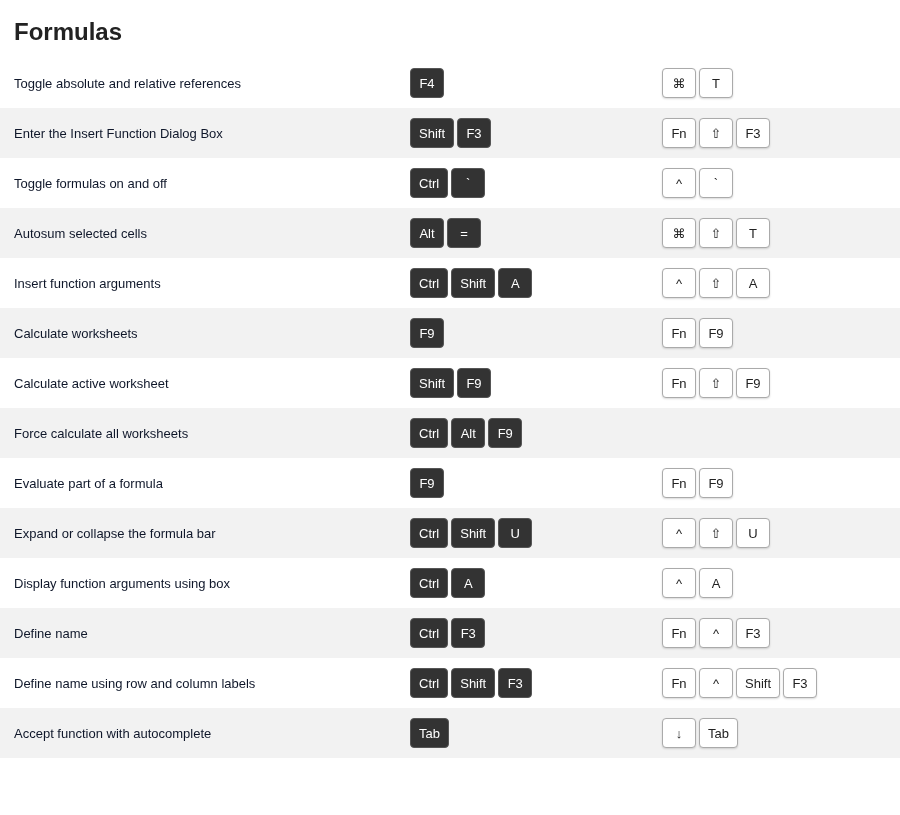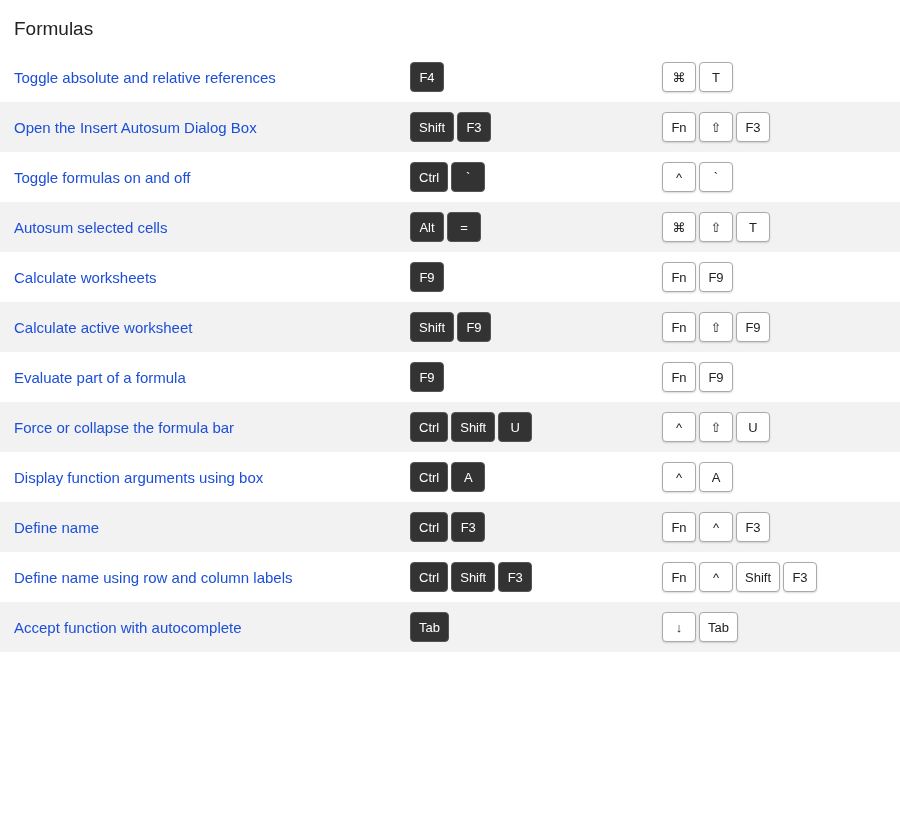--- a/index.html
+++ b/index.html
@@ -4,38 +4,38 @@
   <style>
     * { box-sizing: border-box; margin: 0; padding: 0; }
     body {
       font-family: -apple-system, BlinkMacSystemFont, 'Segoe UI', sans-serif;
       background: #fff;
       color: #222;
       width: 900px;
       min-height: 815px;
     }
     .section-title {
-      font-size: 19px;
-      font-weight: 400;
+      font-size: 24px;
+      font-weight: 700;
       padding: 18px 14px 12px 14px;
     }
     table {
       width: 100%;
       border-collapse: collapse;
     }
     tr:nth-child(odd) { background: #ffffff; }
     tr:nth-child(even) { background: #f2f2f2; }
     td {
       padding: 10px 14px;
       vertical-align: middle;
     }
     td:first-child {
       width: 44%;
-      font-size: 15px;
-      color: #1d4ed8;
+      font-size: 13px;
+      color: #0f172a;
     }
     td:nth-child(2) {
       width: 28%;
     }
     td:nth-child(3) {
       width: 28%;
     }
     .keys {
       display: flex;
       align-items: center;
@@ -79,21 +79,21 @@
           </div>
         </td>
         <td>
           <div class="keys">
             <span class="key light">⌘</span>
             <span class="key light">T</span>
           </div>
         </td>
       </tr>
       <tr>
-        <td>Open the Insert Autosum Dialog Box</td>
+        <td>Enter the Insert Function Dialog Box</td>
         <td>
           <div class="keys">
             <span class="key">Shift</span>
             <span class="key">F3</span>
           </div>
         </td>
         <td>
           <div class="keys">
             <span class="key light">Fn</span>
             <span class="key light">⇧</span>
@@ -126,20 +126,37 @@
         </td>
         <td>
           <div class="keys">
             <span class="key light">⌘</span>
             <span class="key light">⇧</span>
             <span class="key light">T</span>
           </div>
         </td>
       </tr>
       <tr>
+        <td>Insert function arguments</td>
+        <td>
+          <div class="keys">
+            <span class="key">Ctrl</span>
+            <span class="key">Shift</span>
+            <span class="key">A</span>
+          </div>
+        </td>
+        <td>
+          <div class="keys">
+            <span class="key light">^</span>
+            <span class="key light">⇧</span>
+            <span class="key light">A</span>
+          </div>
+        </td>
+      </tr>
+      <tr>
         <td>Calculate worksheets</td>
         <td>
           <div class="keys">
             <span class="key">F9</span>
           </div>
         </td>
         <td>
           <div class="keys">
             <span class="key light">Fn</span>
             <span class="key light">F9</span>
@@ -156,35 +173,48 @@
         </td>
         <td>
           <div class="keys">
             <span class="key light">Fn</span>
             <span class="key light">⇧</span>
             <span class="key light">F9</span>
           </div>
         </td>
       </tr>
       <tr>
+        <td>Force calculate all worksheets</td>
+        <td>
+          <div class="keys">
+            <span class="key">Ctrl</span>
+            <span class="key">Alt</span>
+            <span class="key">F9</span>
+          </div>
+        </td>
+        <td>
+          <div class="keys"></div>
+        </td>
+      </tr>
+      <tr>
         <td>Evaluate part of a formula</td>
         <td>
           <div class="keys">
             <span class="key">F9</span>
           </div>
         </td>
         <td>
           <div class="keys">
             <span class="key light">Fn</span>
             <span class="key light">F9</span>
           </div>
         </td>
       </tr>
       <tr>
-        <td>Force or collapse the formula bar</td>
+        <td>Expand or collapse the formula bar</td>
         <td>
           <div class="keys">
             <span class="key">Ctrl</span>
             <span class="key">Shift</span>
             <span class="key">U</span>
           </div>
         </td>
         <td>
           <div class="keys">
             <span class="key light">^</span>

